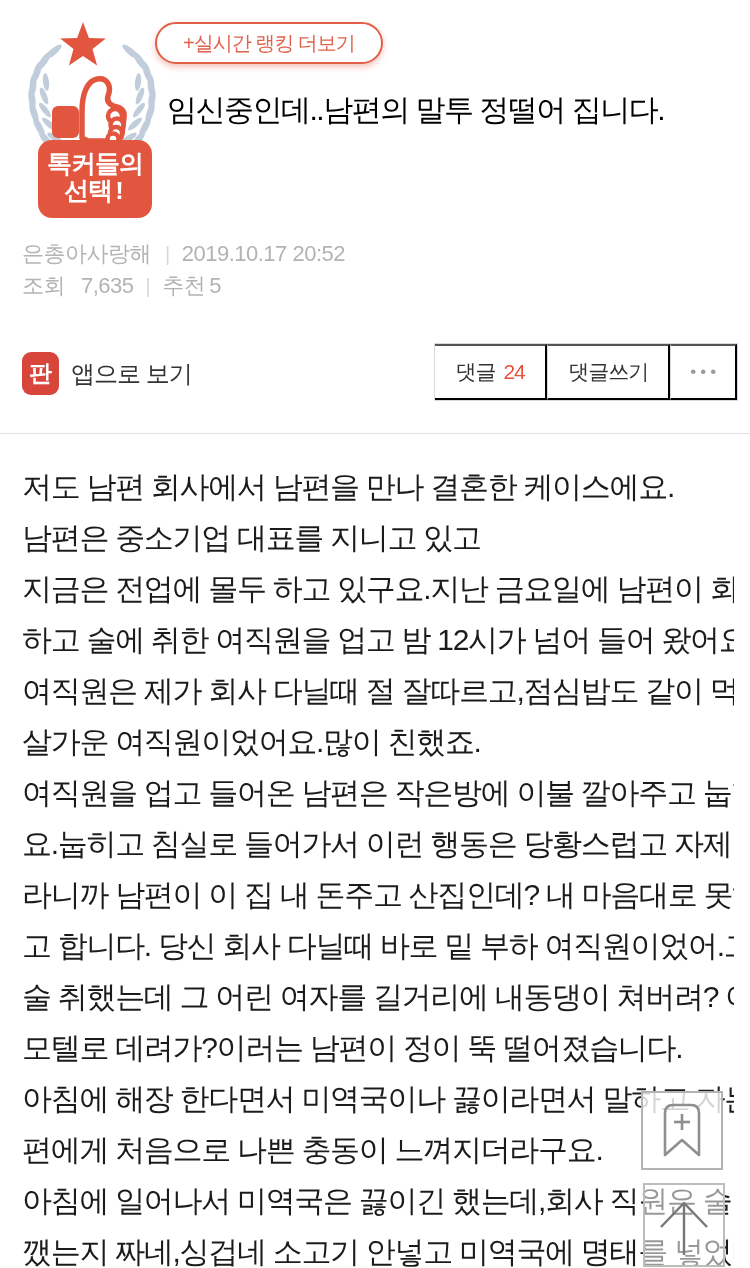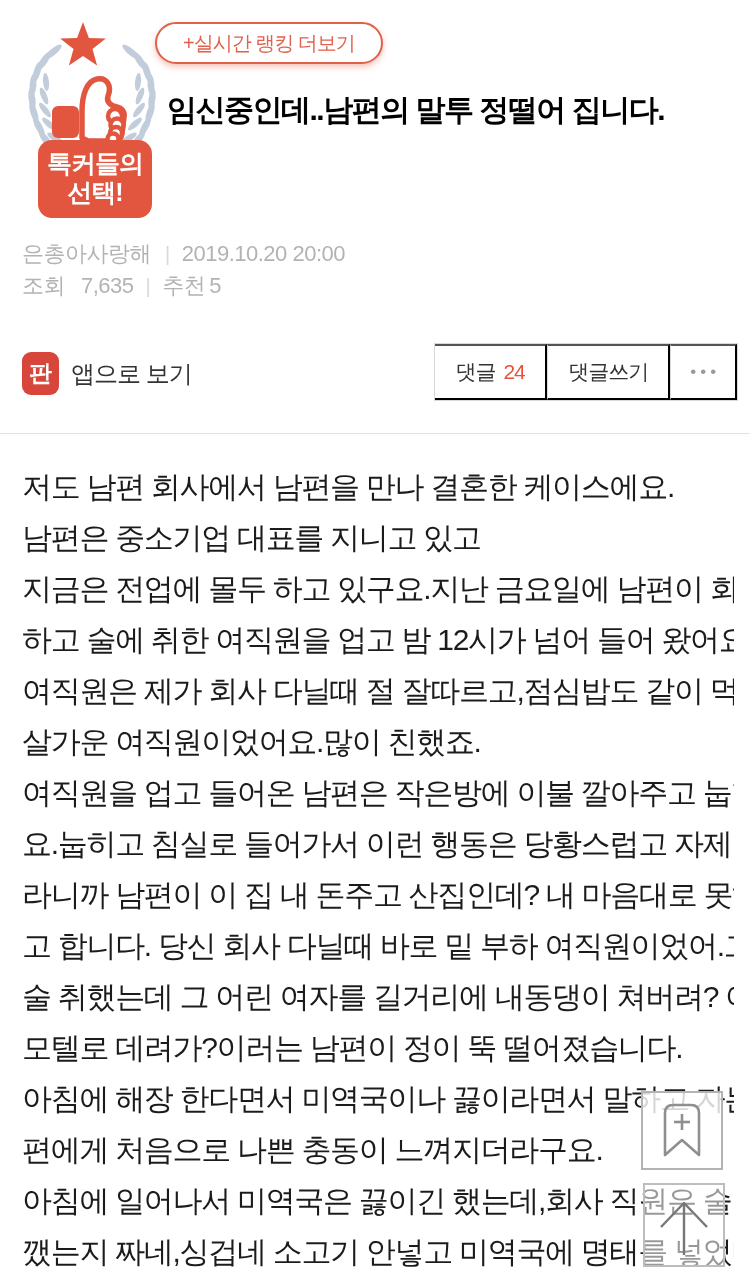--- a/index.html
+++ b/index.html
@@ -12,35 +12,35 @@
 
   
   .badge { position:absolute; left:12px; top:20px; width:148px; height:202px; }
   .badge svg { position:absolute; left:0; top:0; }
   .badge-ribbon {
     position:absolute; left:26px; top:120px; width:114px; height:78px;
     background:#e2553f; border-radius:14px; color:#fff; text-align:center;
     font-weight:bold; font-size:25px; line-height:29px; letter-spacing:-1px;
     padding-top:9px; z-index:2;
   }
-  .badge-ribbon .rl2 { font-style:italic; font-style:normal; }
+  .badge-ribbon .rl2 { font-style:italic; font-style:normal;font-family:Liberation Mono, monospace; }
 
   
   .ranking-btn {
     position:absolute; left:155px; top:22px; height:42px; padding:0 26px;
     background:#fff; border:2px solid #e0604a; border-radius:24px;
     color:#e0614d; font-size:20px; line-height:38px; letter-spacing:-1px;
     box-shadow:0 3px 6px rgba(226,85,63,0.35); cursor:pointer;
     font-family:inherit;
   }
 
   
   .post-title {
     position:absolute; left:167px; top:90px; width:560px;
-    font-size:30px; font-weight:bold; color:#000; letter-spacing:-1.5px;
+    font-size:30px; font-weight:normal; color:#000; letter-spacing:-1.5px;
     white-space:nowrap;
   }
   .meta { position:absolute; left:22px; top:238px; color:#b3b3b3; font-size:22px; letter-spacing:-0.5px; }
   .meta-row { display:flex; align-items:center; height:32px; }
   .meta-sep { color:#d8d8d8; margin:0 12px; font-size:20px; }
   .meta-gap { margin-left:14px; }
 
   
   .app-view { position:absolute; left:22px; top:352px; display:flex; align-items:center; cursor:pointer; }
   .app-icon {
@@ -140,21 +140,21 @@
   </div>
 
   <button class="ranking-btn">+실시간 랭킹 더보기</button>
 
   <h1 class="post-title">임신중인데..남편의 말투 정떨어 집니다.</h1>
 
   <div class="meta">
     <div class="meta-row">
       <span>은총아사랑해</span>
       <span class="meta-sep meta-gap">|</span>
-      <span>2019.10.20 20:00</span>
+      <span>2019.10.17 20:52</span>
     </div>
     <div class="meta-row">
       <span>조회</span>
       <span style="margin-left:16px;">7,635</span>
       <span class="meta-sep">|</span>
       <span>추천</span>
       <span style="margin-left:4px;">5</span>
     </div>
   </div>
 

